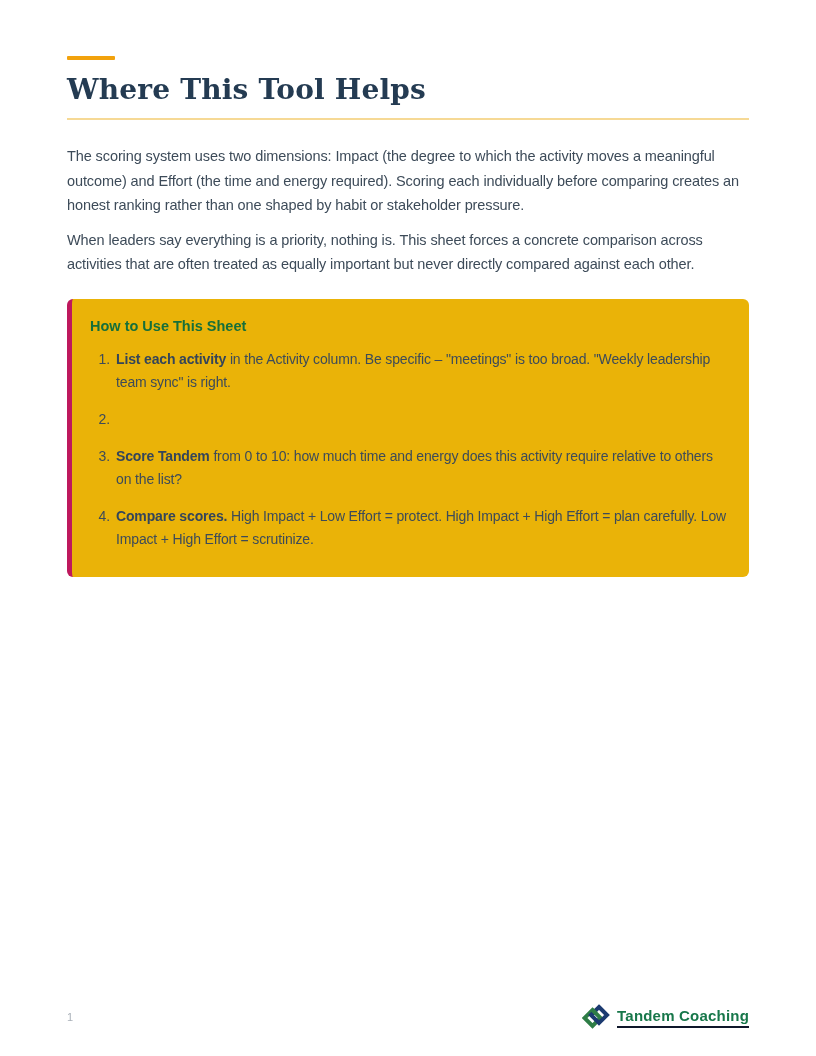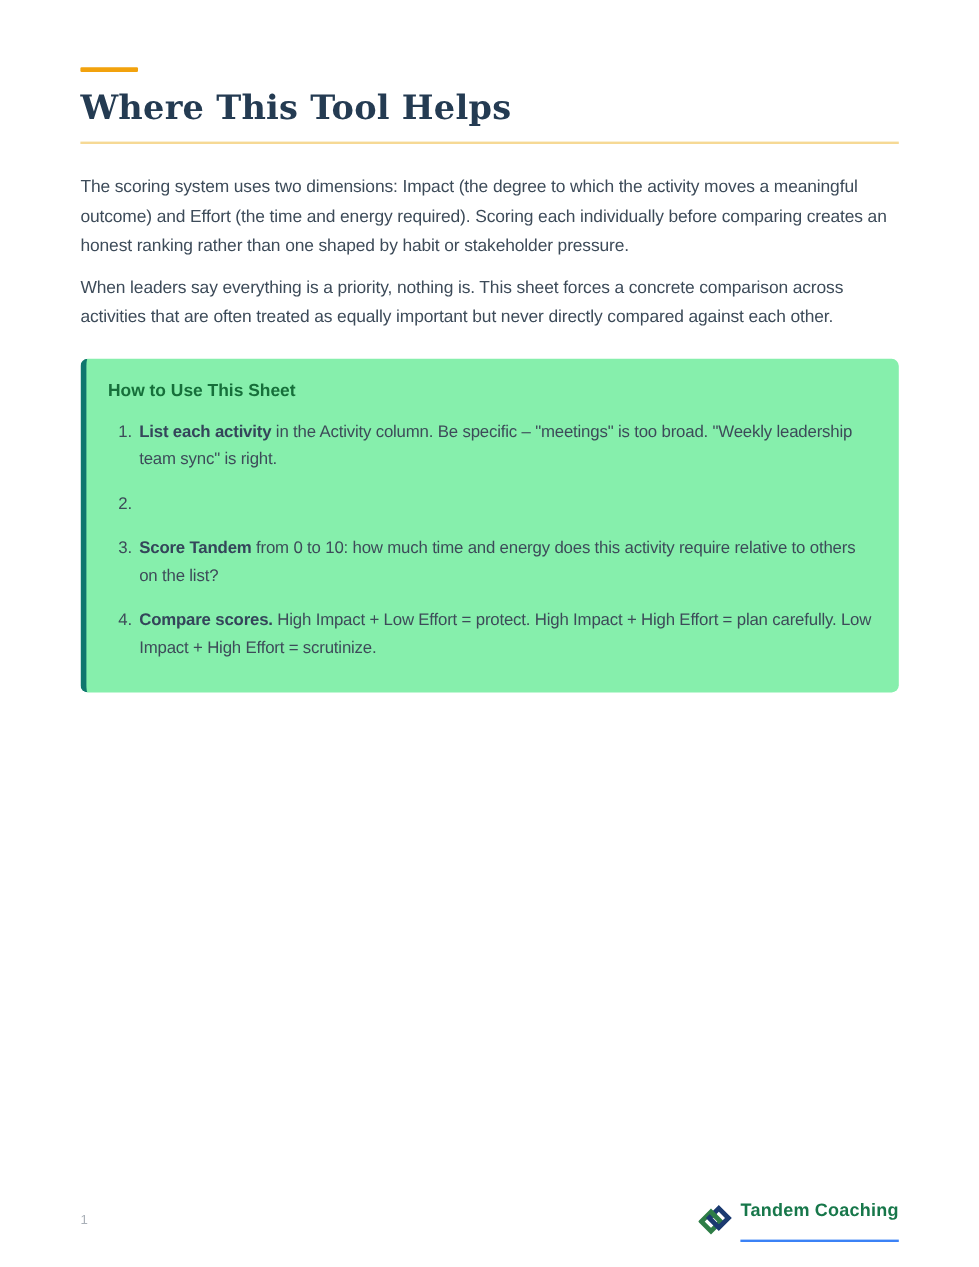--- a/index.html
+++ b/index.html
@@ -39,22 +39,22 @@
   }
   .intro { margin-top: 24px; }
   p.body-para {
     font-size: 14.5px;
     line-height: 24.6px;
     color: #3D4B59;
     margin: 0 0 10px 0;
     letter-spacing: -0.1px;
   }
   .callout {
-    background: #86efac;
-    border-left: 5px solid #0f766e;
+    background: #eab308;
+    border-left: 5px solid #be185d;
     border-radius: 6px;
     padding: 19px 22px 26px 18px;
     margin-top: 22px;
     box-sizing: border-box;
   }
   .callout-heading {
     color: #166F3A;
     font-weight: 700;
     font-size: 14.5px;
     line-height: 17px;
@@ -92,22 +92,22 @@
   }
   .page-num {
     color: #A9B0B8;
     font-size: 11px;
   }
   .logo { display: flex; align-items: center; gap: 7px; }
   .logo-text {
     font-size: 15px;
     font-weight: 700;
     color: #17774A;
-    border-bottom: 2px solid #3b82f6;
-    padding-bottom: 16px;
+    border-bottom: 2px solid #0f172a;
+    padding-bottom: 2px;
     letter-spacing: 0.2px;
   }
 </style>
 </head>
 <body>
 
 <div class="page">
   <div class="content">
 
     <div class="accent-bar"></div>

